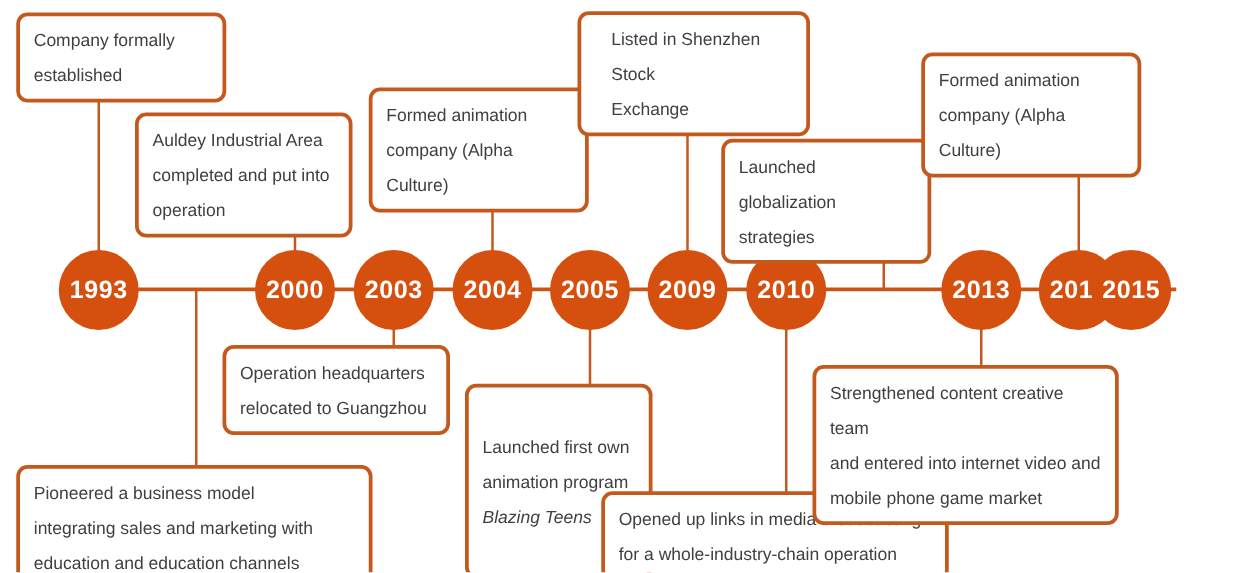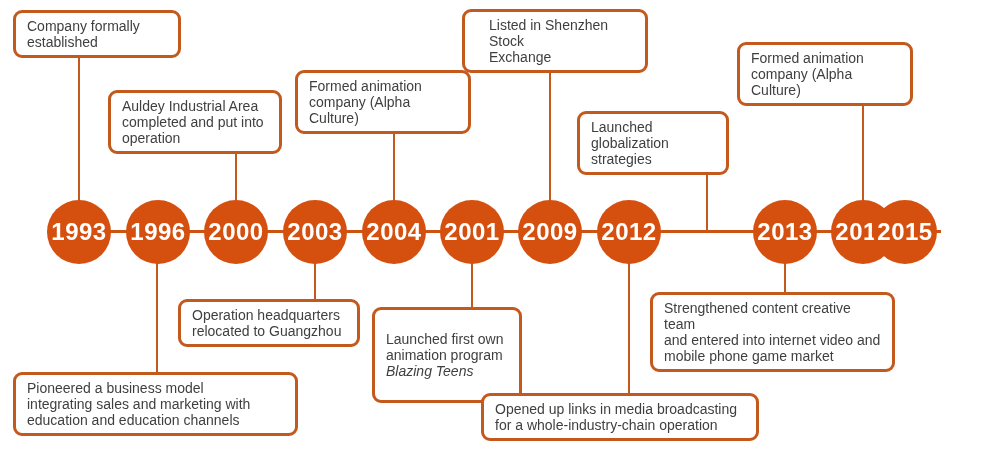--- a/index.html
+++ b/index.html
@@ -19,26 +19,26 @@
   .axis{
     position:absolute;height:3px;background:var(--axis-line);z-index:1;
   }
   .vline{
     position:absolute;width:2px;background:var(--connector);z-index:1;
   }
   .node{
     position:absolute;width:64px;height:64px;border-radius:50%;
     background:var(--node-fill);color:var(--node-text);
     display:flex;align-items:center;justify-content:center;
-    font-size:24px;font-weight:700;letter-spacing:.5px;z-index:2;
+    font-size:20px;font-weight:700;letter-spacing:.5px;z-index:2;
   }
   .callout{
     position:absolute;background:var(--background);
     border:3px solid var(--box-border);border-radius:9px;
-    padding:5px 11px;font-size:14px;line-height:16px;z-index:3;
+    padding:5px 11px;font-size:14px;line-height:28px;z-index:3;
     white-space:pre-line;box-sizing:border-box;
   }
   .italic-line{display:block;font-style:italic;}
 </style>
 </head>
 <body>
 
 <div class="stage">
 
   <div class="axis" style="left:79px;top:230px;width:862px;"></div>
@@ -52,69 +52,66 @@
 
   <div class="vline" style="left:156px;top:232px;height:155px;"></div>
   <div class="vline" style="left:314px;top:232px;height:74px;"></div>
   <div class="vline" style="left:471px;top:232px;height:90px;"></div>
   <div class="vline" style="left:628px;top:232px;height:176px;"></div>
   <div class="vline" style="left:784px;top:232px;height:75px;"></div>
 
   <div class="node" style="left:47px;top:200px;">
       <span>1993</span>
     </div>
-  <div class="node" style="left:126px;top:200px;">
-      <span>1996</span>
-    </div>
   <div class="node" style="left:204px;top:200px;">
       <span>2000</span>
     </div>
   <div class="node" style="left:283px;top:200px;">
       <span>2003</span>
     </div>
   <div class="node" style="left:362px;top:200px;">
       <span>2004</span>
     </div>
   <div class="node" style="left:440px;top:200px;">
-      <span>2001</span>
+      <span>2005</span>
     </div>
   <div class="node" style="left:518px;top:200px;">
       <span>2009</span>
     </div>
   <div class="node" style="left:597px;top:200px;">
-      <span>2012</span>
+      <span>2010</span>
     </div>
   <div class="node" style="left:753px;top:200px;">
       <span>2013</span>
     </div>
   <div class="node" style="left:831px;top:200px;">
       <span>2014</span>
     </div>
   <div class="node" style="left:873px;top:200px;">
       <span>2015</span>
     </div>
 
   <div class="callout" style="left:13px;top:10px;width:168px;">Company formally
 established</div>
   <div class="callout" style="left:108px;top:90px;width:174px;">Auldey Industrial Area
 completed and put into
 operation</div>
   <div class="callout" style="left:295px;top:70px;width:176px;">Formed animation
 company (Alpha Culture)</div>
   <div class="callout" style="left:462px;top:9px;width:186px;padding-left:24px;">Listed in Shenzhen Stock
 Exchange</div>
-  <div class="callout" style="left:577px;top:111px;width:152px;">Launched globalization
+  <div class="callout" style="left:577px;top:111px;width:168px;">Launched globalization
 strategies</div>
   <div class="callout" style="left:737px;top:42px;width:176px;">Formed animation
 company (Alpha Culture)</div>
 
   <div class="callout" style="left:13px;top:372px;width:285px;">Pioneered a business model
 integrating sales and marketing with
 education and education channels</div>
-  <div class="callout" style="left:178px;top:299px;width:182px;">Operation headquarters
+  <div class="callout" style="left:178px;top:276px;width:182px;">Operation headquarters
 relocated to Guangzhou</div>
   <div class="callout" style="left:372px;top:307px;width:150px;">
     <span>Launched first own
 animation program</span>
     <span class="italic-line">Blazing Teens</span>
   </div>
   <div class="callout" style="left:481px;top:393px;width:278px;">Opened up links in media broadcasting
 for a whole-industry-chain operation</div>
   <div class="callout" style="left:650px;top:292px;width:245px;">Strengthened content creative team
 and entered into internet video and

